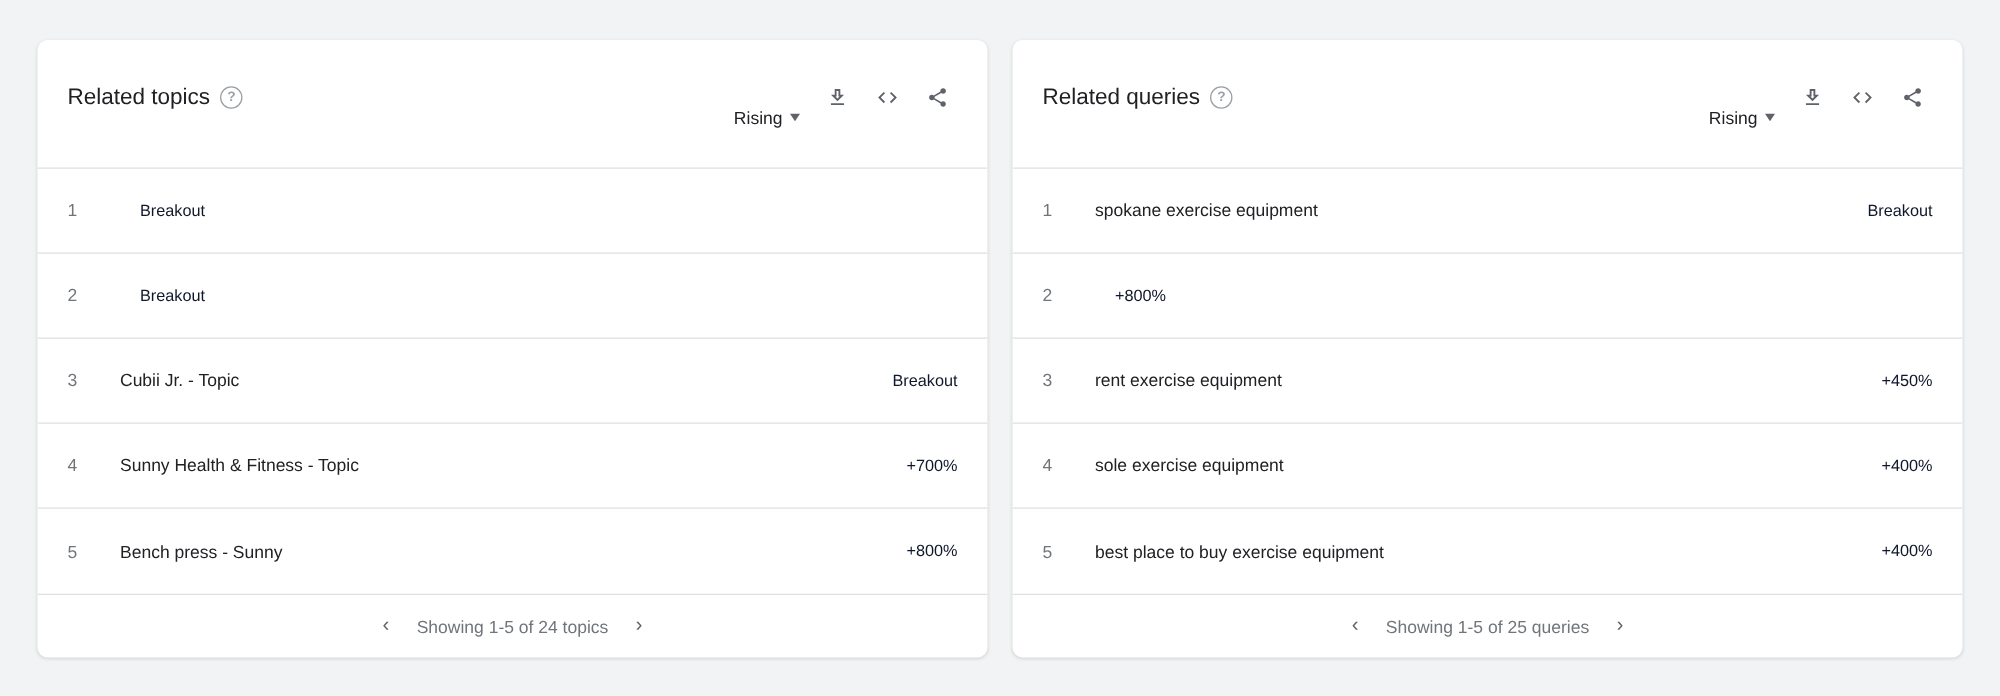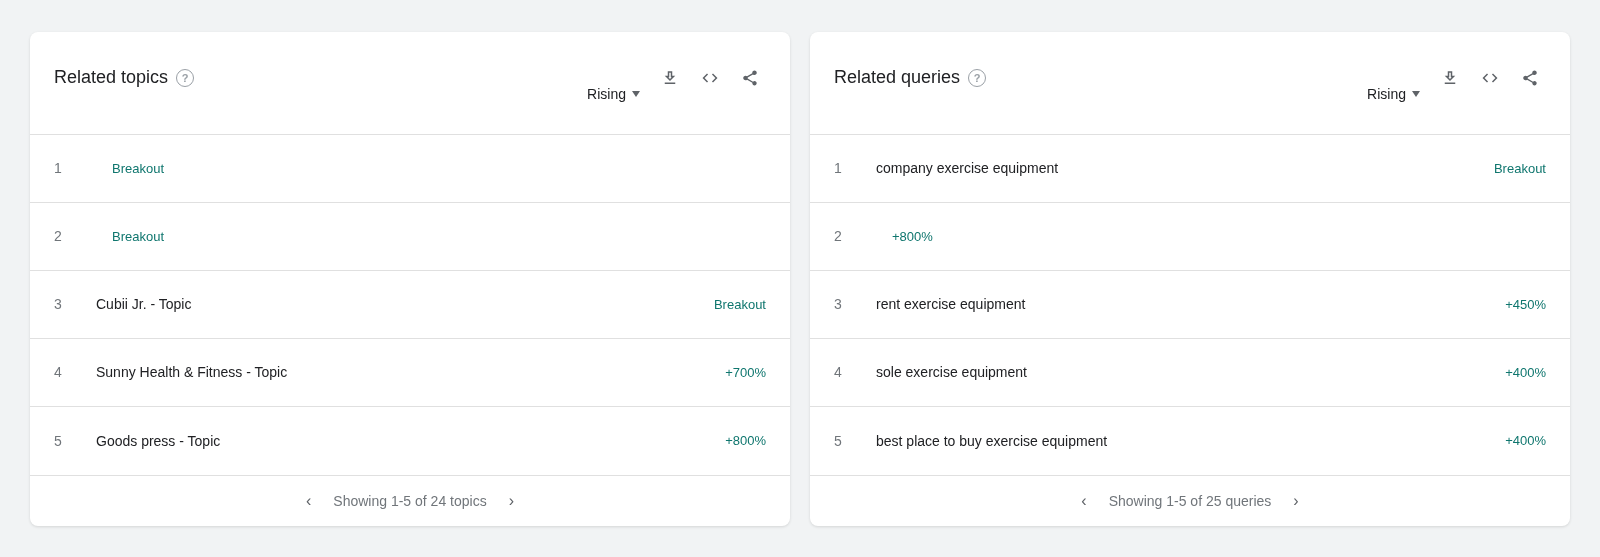--- a/index.html
+++ b/index.html
@@ -105,21 +105,21 @@
       flex-shrink: 0;
       margin-right: 18px;
     }
     .row-label {
       font-size: 14px;
       color: #202124;
       flex: 1;
     }
     .row-value {
       font-size: 13px;
-      color: #0f766e;
+      color: #0f172a;
       margin-left: 16px;
       white-space: nowrap;
     }
     .panel-footer {
       display: flex;
       align-items: center;
       justify-content: center;
       padding: 14px 24px;
       border-top: 1px solid #e0e0e0;
       gap: 16px;
@@ -177,21 +177,21 @@
           <span class="row-label">Cubii Jr. - Topic</span>
           <span class="row-value">Breakout</span>
         </div>
         <div class="data-row">
           <span class="row-num">4</span>
           <span class="row-label">Sunny Health &amp; Fitness - Topic</span>
           <span class="row-value">+700%</span>
         </div>
         <div class="data-row">
           <span class="row-num">5</span>
-          <span class="row-label">Goods press - Topic</span>
+          <span class="row-label">Bench press - Sunny</span>
           <span class="row-value">+800%</span>
         </div>
       </div>
       <div class="panel-footer">
         <span class="nav-arrow">‹</span>
         <span>Showing 1-5 of 24 topics</span>
         <span class="nav-arrow">›</span>
       </div>
     </div>
     <div class="panel">
@@ -216,21 +216,21 @@
           <div class="icon-btn">
             <svg viewBox="0 0 24 24">
               <path d="M18 16.08c-.76 0-1.44.3-1.96.77L8.91 12.7c.05-.23.09-.46.09-.7s-.04-.47-.09-.7l7.05-4.11c.54.5 1.25.81 2.04.81 1.66 0 3-1.34 3-3s-1.34-3-3-3-3 1.34-3 3c0 .24.04.47.09.7L8.04 9.81C7.5 9.31 6.79 9 6 9c-1.66 0-3 1.34-3 3s1.34 3 3 3c.79 0 1.5-.31 2.04-.81l7.12 4.16c-.05.21-.08.43-.08.65 0 1.61 1.31 2.92 2.92 2.92s2.92-1.31 2.92-2.92c0-1.61-1.31-2.92-2.92-2.92z"></path>
             </svg>
           </div>
         </div>
       </div>
       <div class="panel-rows">
         <div class="data-row">
           <span class="row-num">1</span>
-          <span class="row-label">company exercise equipment</span>
+          <span class="row-label">spokane exercise equipment</span>
           <span class="row-value">Breakout</span>
         </div>
         <div class="data-row">
           <span class="row-num">2</span>
           <span class="row-value">+800%</span>
         </div>
         <div class="data-row">
           <span class="row-num">3</span>
           <span class="row-label">rent exercise equipment</span>
           <span class="row-value">+450%</span>

